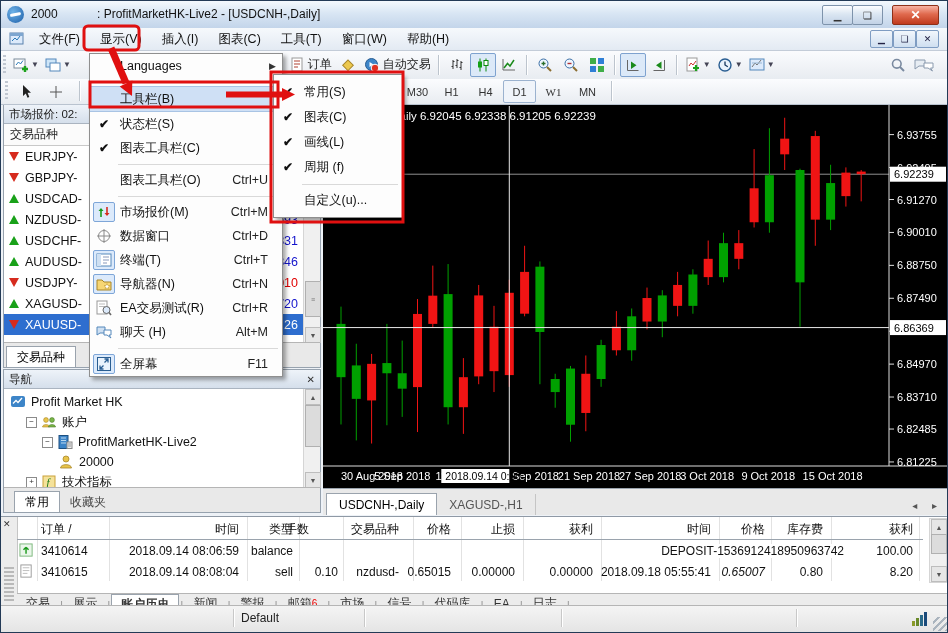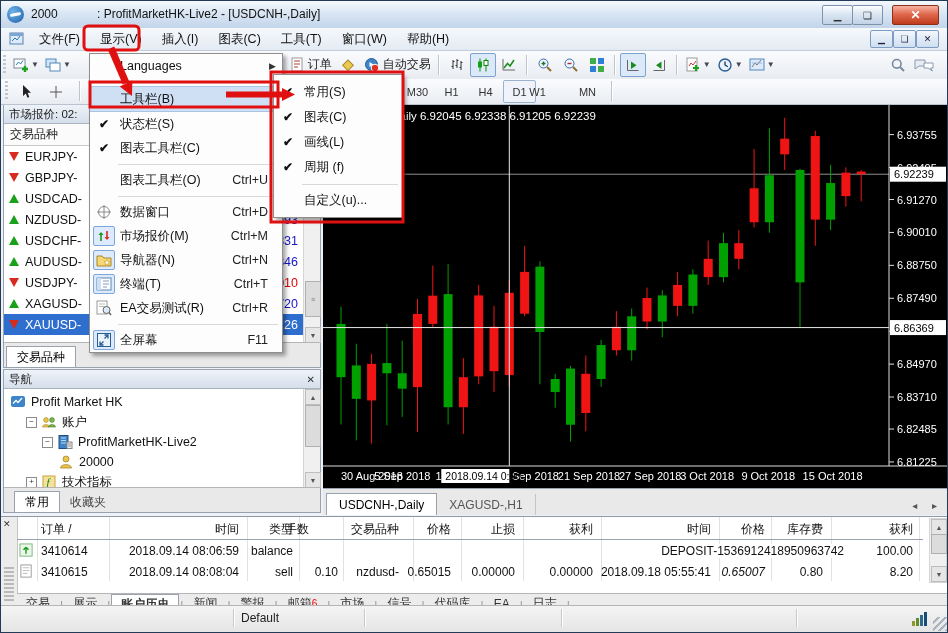--- a/index.html
+++ b/index.html
@@ -274,21 +274,21 @@
           <path d="M8 2v12M2 8h12" stroke="#555"></path>
         </svg>
     </div>
     <div class="tb-sep" style="position:absolute;left:74px;top:2px;"></div>
     <div id="periods-group"></div>
     <div class="tb-sep" style="position:absolute;left:606px;top:2px;"></div>
   <div class="period-btn" style="left: 400px; text-align: center;">M30</div>
       <div class="period-btn" style="left: 434px;">H1</div>
       <div class="period-btn" style="left: 468px;">H4</div>
       <div class="period-btn pressed" style="left: 502px;">D1</div>
-      <div class="period-btn" style="left: 520px;">W1</div>
+      <div class="period-btn" style="left: 536px; font-family: Liberation Serif, serif;">W1</div>
       <div class="period-btn" style="left: 570px;">MN</div>
     </div>
 
   <div class="panel" style="left:2px;top:103px;width:318px;height:264px;">
     <div class="panel-title">
         <span>市场报价: 02:</span>
       </div>
     <div class="mw-colhdr">
       <span style="padding-left:6px;">交易品种</span>
       <div style="position:absolute;left:88px;top:19px;height:21px;width:1px;background:#d5d5d5;"></div>
@@ -676,78 +676,88 @@
       </div>
       <div class="msep"></div>
       <div class="mi">
         <span class="icol"></span>
         <span>图表工具栏(O)</span>
         <span class="short">Ctrl+U</span>
       </div>
       <div class="msep"></div>
       <div class="mi">
         <span class="icol">
-          <svg width="16" height="16" viewBox="0 0 16 16">
-            <circle cx="8" cy="8" r="5.5" fill="none" stroke="#8a8a8a"></circle>
-            <path d="M8 1v14M1 8h14" stroke="#8a8a8a"></path>
-          </svg>
-        </span>
-        <span>数据窗口</span>
-        <span class="short">Ctrl+D</span>
-      </div>
-      <div class="mi">
-        <span class="icol">
           <span class="iconbox">
             <svg width="16" height="16" viewBox="0 0 16 16">
               <path d="M5 13V5" stroke="#1a9a1a" stroke-width="1.6"></path>
               <path d="M5 4l-2.5 3h5z" fill="#1a9a1a"></path>
               <path d="M11 3v8" stroke="#d62b1e" stroke-width="1.6"></path>
               <path d="M11 12l-2.5-3h5z" fill="#d62b1e"></path>
             </svg>
           </span>
         </span>
         <span>市场报价(M)</span>
         <span class="short">Ctrl+M</span>
       </div>
       <div class="mi">
         <span class="icol">
-          <span class="iconbox">
-            <svg width="16" height="16" viewBox="0 0 16 16">
-              <path d="M1 4h5l2 2h7v8H1z" fill="#f7d674" stroke="#a8862a"></path>
-              <path d="M11 7.5l.9 1.9 2.1.2-1.6 1.4.5 2-1.9-1.1-1.9 1.1.5-2L8 9.6l2.1-.2z" fill="#fff" stroke="#caa23a" stroke-width=".7"></path>
-            </svg>
-          </span>
-        </span>
-        <span>导航器(N)</span>
-        <span class="short">Ctrl+N</span>
+          <svg width="16" height="16" viewBox="0 0 16 16">
+            <circle cx="8" cy="8" r="5.5" fill="none" stroke="#8a8a8a"></circle>
+            <path d="M8 1v14M1 8h14" stroke="#8a8a8a"></path>
+          </svg>
+        </span>
+        <span>数据窗口</span>
+        <span class="short">Ctrl+D</span>
       </div>
       <div class="mi">
         <span class="icol">
           <span class="iconbox">
             <svg width="16" height="16" viewBox="0 0 16 16">
               <rect x="1" y="2" width="14" height="12" fill="#fff" stroke="#5588bb"></rect>
               <rect x="1" y="2" width="4" height="12" fill="#cfe0f2"></rect>
               <path d="M7 5h6M7 8h6M7 11h4" stroke="#8899bb"></path>
             </svg>
           </span>
         </span>
         <span>终端(T)</span>
         <span class="short">Ctrl+T</span>
       </div>
       <div class="mi">
         <span class="icol">
+          <span class="iconbox">
+            <svg width="16" height="16" viewBox="0 0 16 16">
+              <path d="M1 4h5l2 2h7v8H1z" fill="#f7d674" stroke="#a8862a"></path>
+              <path d="M11 7.5l.9 1.9 2.1.2-1.6 1.4.5 2-1.9-1.1-1.9 1.1.5-2L8 9.6l2.1-.2z" fill="#fff" stroke="#caa23a" stroke-width=".7"></path>
+            </svg>
+          </span>
+        </span>
+        <span>导航器(N)</span>
+        <span class="short">Ctrl+N</span>
+      </div>
+      <div class="mi">
+        <span class="icol">
           <svg width="16" height="16" viewBox="0 0 16 16">
             <rect x="1" y="1" width="10" height="13" fill="#fff" stroke="#999"></rect>
             <path d="M3 4h6M3 6.5h6" stroke="#bbb"></path>
             <circle cx="10.5" cy="10" r="3.5" fill="#dceafb" stroke="#666"></circle>
             <path d="M13 12.5l2 2.5" stroke="#666" stroke-width="1.6"></path>
           </svg>
         </span>
         <span>EA交易测试(R)</span>
         <span class="short">Ctrl+R</span>
+      </div>
+      <div class="mi">
+        <span class="icol">
+          <svg width="16" height="16" viewBox="0 0 16 16">
+            <path d="M1 3h8v6H4L1 11z" fill="#cfe0f2" stroke="#5588bb"></path>
+            <path d="M8 6h7v5h-2l2 3-4-3H8z" fill="#fff" stroke="#5588bb"></path>
+          </svg>
+        </span>
+        <span>聊天 (H)</span>
+        <span class="short">Alt+M</span>
       </div>
       <div class="msep"></div>
       <div class="mi">
         <span class="icol">
           <span class="iconbox">
             <svg width="16" height="16" viewBox="0 0 16 16">
               <rect x="1.5" y="1.5" width="13" height="13" fill="#eaf3fc" stroke="#2a5e92"></rect>
               <path d="M4 9.5V13h3.5M12 6.5V3H8.5M4 13l3.5-3.5M12 3L8.5 6.5" stroke="#2a5e92" fill="none" stroke-width="1.3"></path>
             </svg>
           </span>

